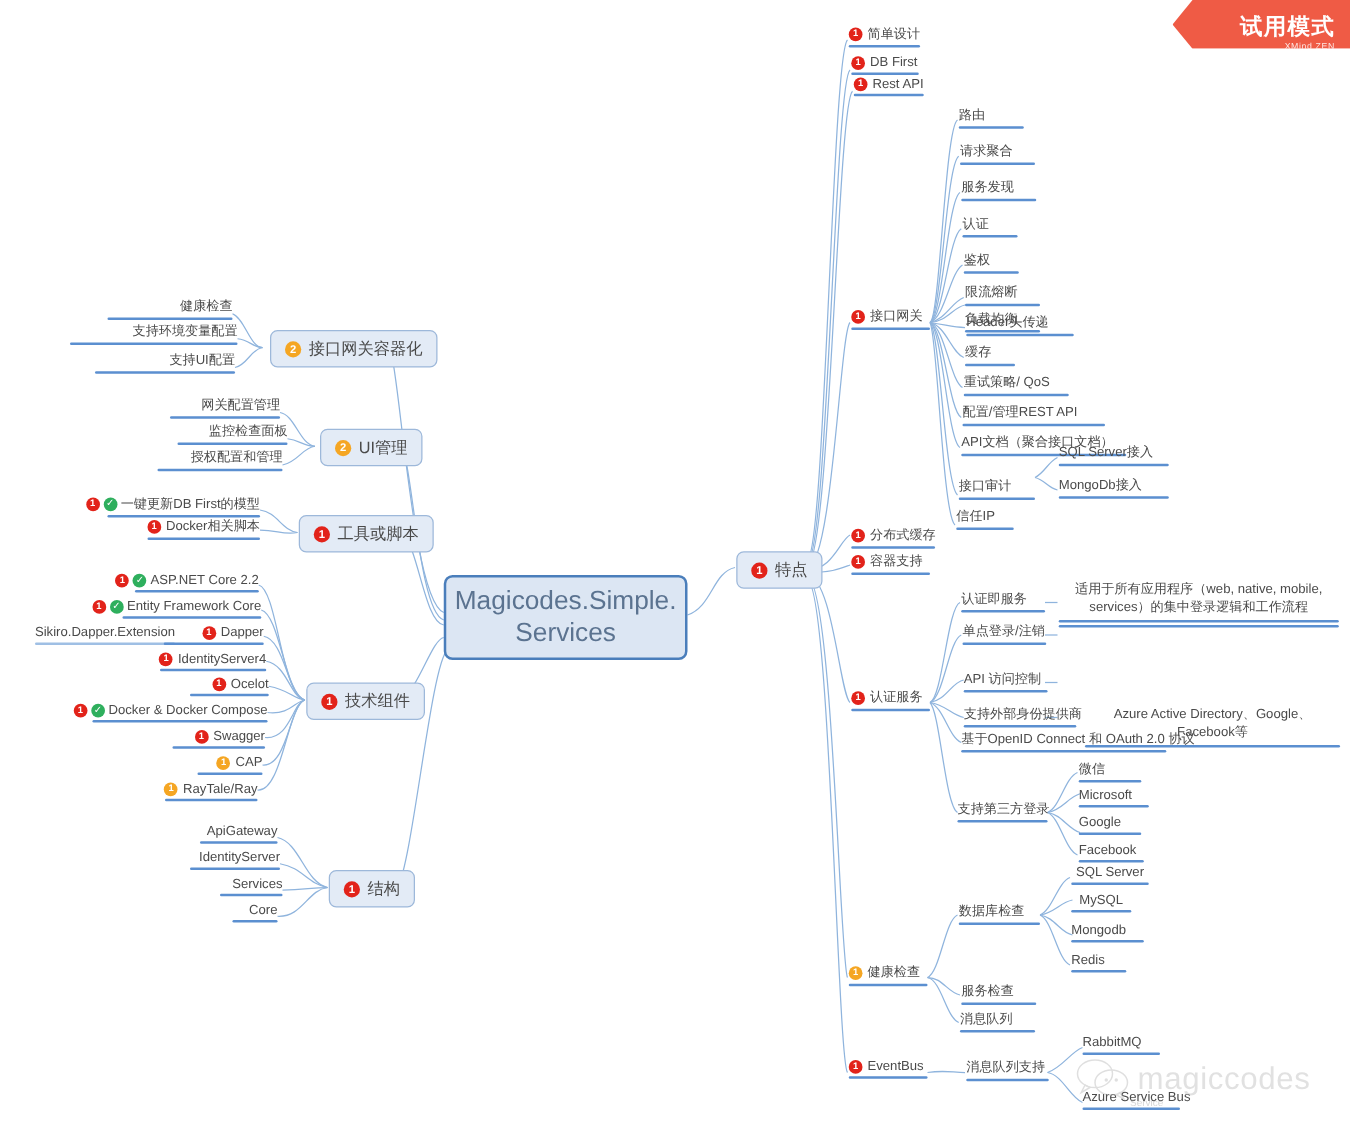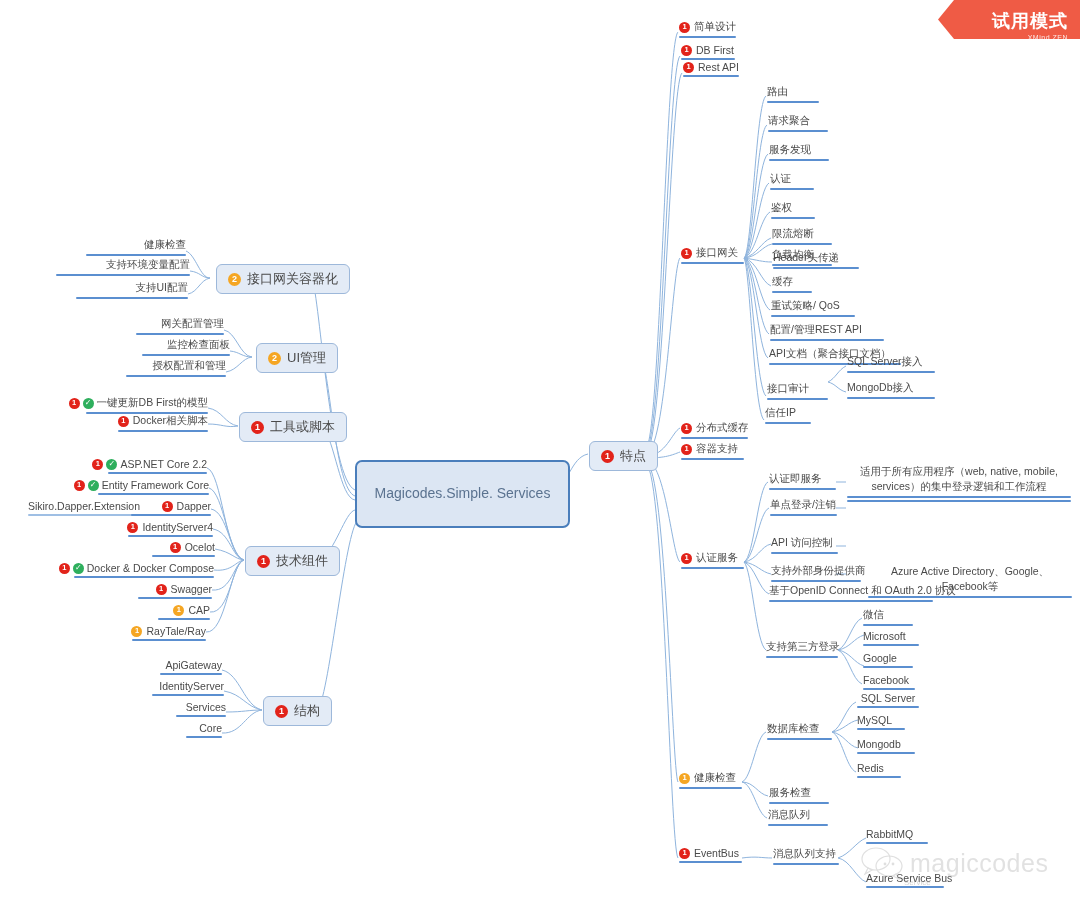--- a/index.html
+++ b/index.html
@@ -3,24 +3,24 @@
 <meta charset="utf-8">
 <style>
   html,body{margin:0;padding:0;background:#ffffff;}
   body{width:1080px;height:918px;position:relative;overflow:hidden;
        font-family:"Liberation Sans","DejaVu Sans",sans-serif;color:#4a4a4a;}
   #canvas{position:absolute;inset:0;width:1080px;height:918px;}
   svg.links{position:absolute;left:0;top:0;width:1080px;height:918px;pointer-events:none;}
 
   
   .central{
-    position:absolute;left:355px;top:460px;width:215px;height:68px;
+    position:absolute;left:355px;top:460px;width:195px;height:68px;
     background:#dce6f3;border:2px solid #4a7ebb;border-radius:7px;
     display:flex;align-items:center;justify-content:center;text-align:center;
-    color:#5b7390;font-size:14px;line-height:1.25;box-sizing:border-box;padding:20px 8px;
+    color:#5b7390;font-size:21px;line-height:1.25;box-sizing:border-box;padding:20px 8px;
   }
 
   
   .node{
     position:absolute;background:#e3ebf6;border:1px solid #9db8da;border-radius:6px;
     display:flex;align-items:center;gap:6px;padding:5px 11px;box-sizing:border-box;
     font-size:13px;color:#4a4a4a;white-space:nowrap;
   }
 
   
@@ -490,21 +490,21 @@
   </div>
   <div class="leaf r" style="left:768px;top:808px;width:60px;">
     <span class="txt">消息队列</span>
       <span class="ul"></span>
   </div>
 
   <div class="leaf r" style="left:857px;top:692px;width:62px;justify-content:center;">
     <span class="txt">SQL Server</span>
       <span class="ul"></span>
   </div>
-  <div class="leaf r" style="left:857px;top:714px;width:48px;">
+  <div class="leaf r" style="left:857px;top:714px;width:48px;justify-content:center;">
     <span class="txt">MySQL</span>
       <span class="ul"></span>
   </div>
   <div class="leaf r" style="left:857px;top:738px;width:58px;">
     <span class="txt">Mongodb</span>
       <span class="ul"></span>
   </div>
   <div class="leaf r" style="left:857px;top:762px;width:44px;">
     <span class="txt">Redis</span>
       <span class="ul"></span>

